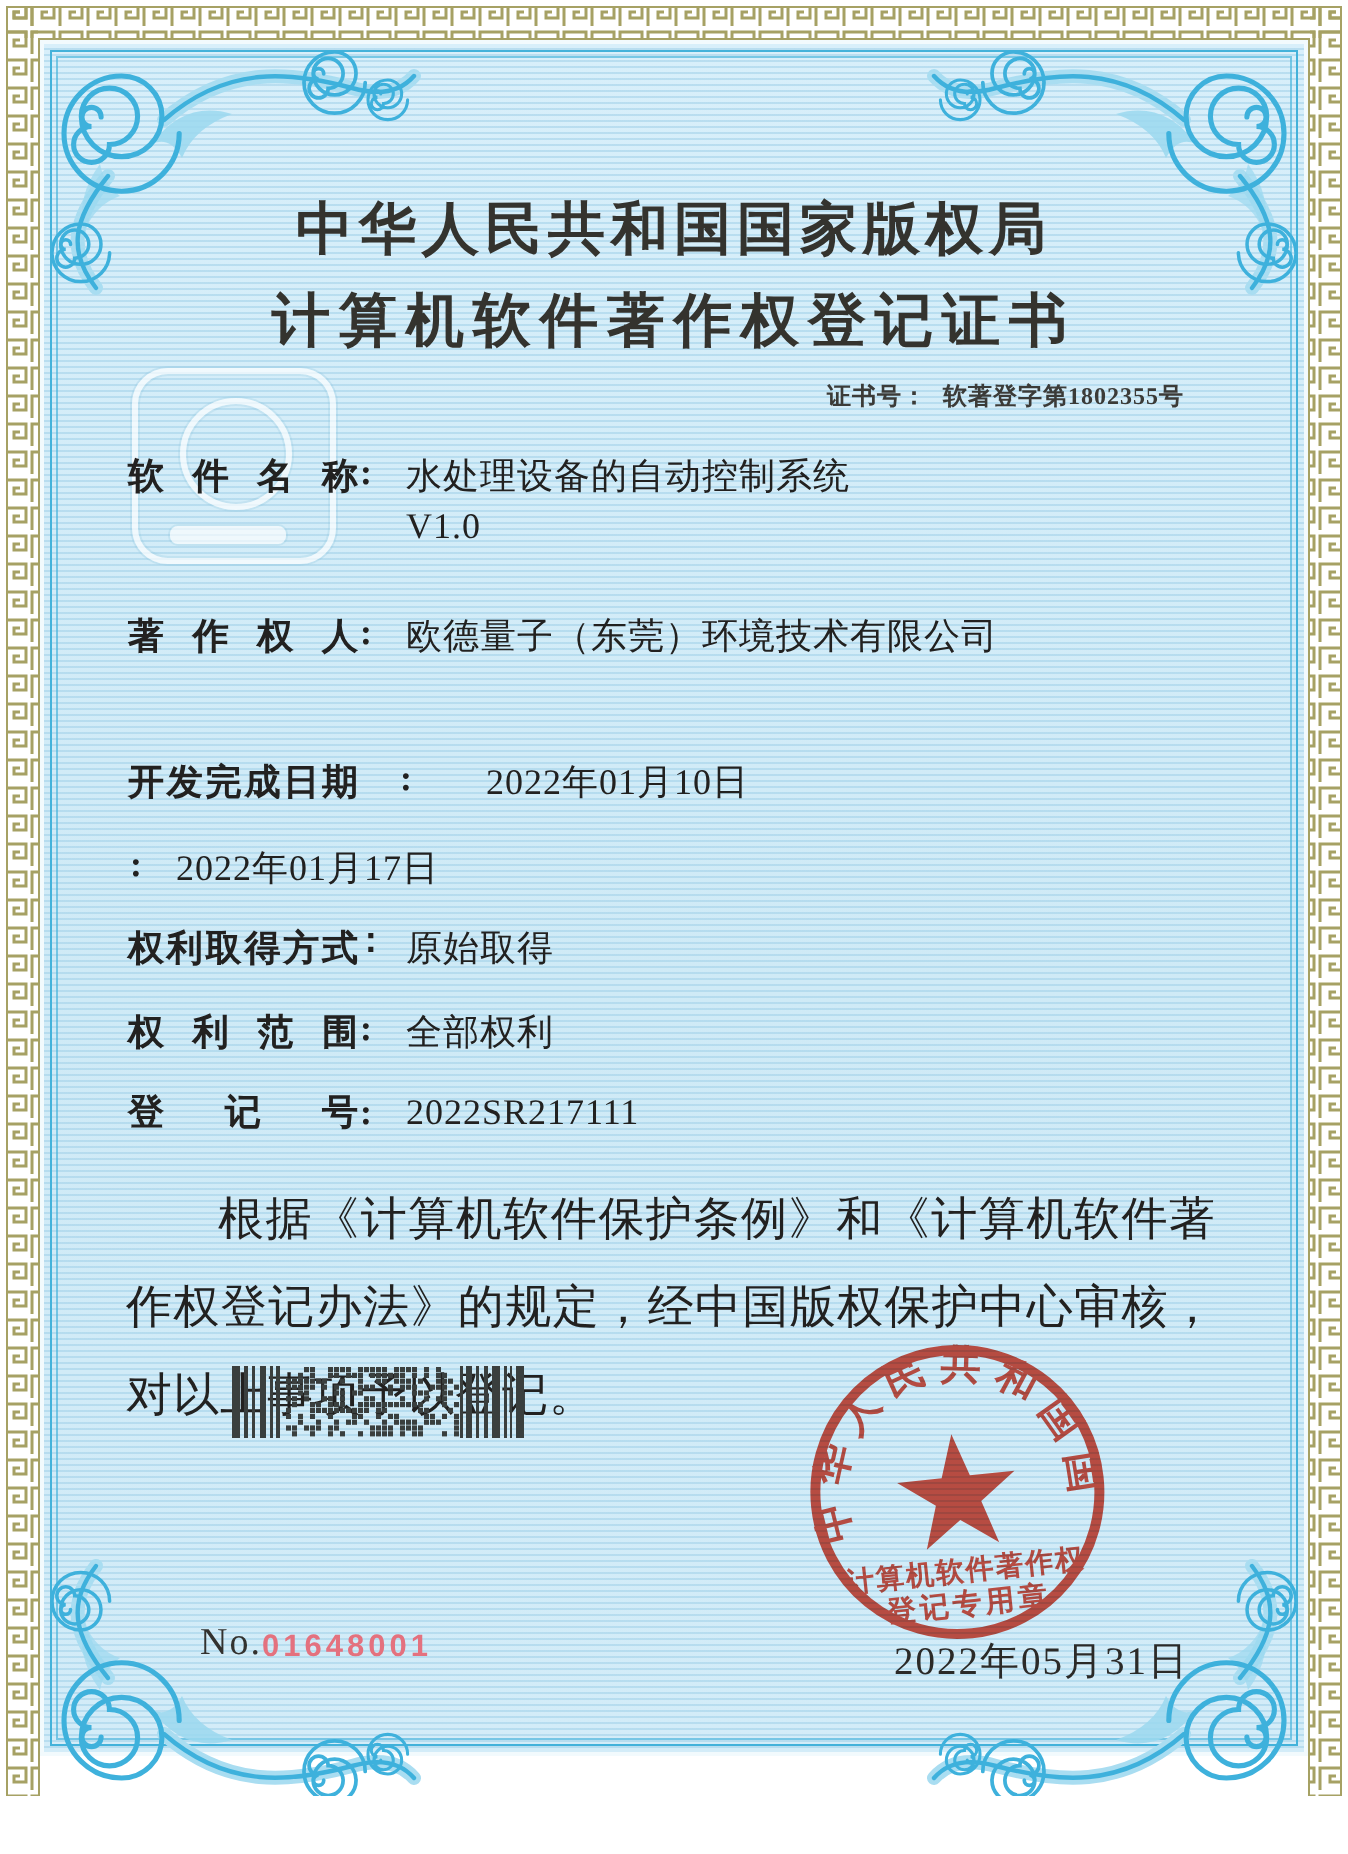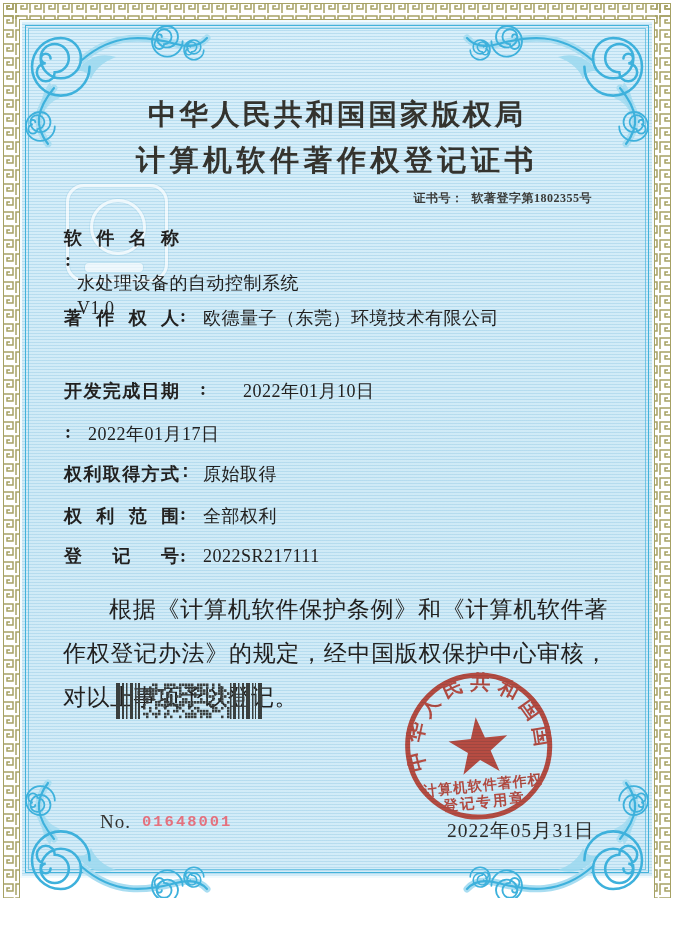--- a/index.html
+++ b/index.html
@@ -50,21 +50,21 @@
     position:absolute; top:190px; right:82px; font-size:12px; color:#3b3b38;
     letter-spacing:.5px; font-weight:700;
   }
   .certno .v{margin-left:8px; font-weight:700;}
 
   .field{position:absolute; left:64px; display:flex; align-items:flex-start; color:#222120; font-size:18px;}
   .field .lbl{width:115px; text-align:justify; text-align-last:justify; font-weight:700; letter-spacing:0;}
   .field .colon{width:10px; margin-left:1px; font-weight:700;}
   .field .val{margin-left:13px; letter-spacing:.5px;}
   .val .vline{display:block; line-height:25px;}
-  .row-software{top:226px;flex-direction:column;}
+  .row-software{top:226px;}
   .row-owner{top:306px;}
   .row-dev{top:379px;gap:20px;}
   .row-pub{top:422px;}
   .row-acq{top:462px;font-family:Liberation Mono, monospace;}
   .row-scope{top:504px;}
   .row-reg{top:544px;align-items:center;}
 
   .statement{
     position:absolute; left:63px; right:66px; top:588px;
     font-size:23px; line-height:44px; color:#222120;
@@ -74,25 +74,25 @@
   .barcode{position:absolute; left:116px; top:683px; width:146px; height:36px;}
 
   .stamp{
     position:absolute; left:396px; top:666px; width:166px; height:166px;
     transform:rotate(-6deg); mix-blend-mode:multiply; opacity:.92;
   }
   .stamp-date{
     position:absolute; left:402px; top:817px; font-size:19.5px; color:#2b2a28; letter-spacing:1px;margin-left:45px;
   }
   .serial-row{
-    position:absolute; left:100px; top:811px; display:flex; align-items:center; gap:11px;
+    position:absolute; left:100px; top:811px; display:flex; align-items:flex-end; 
   }
   .serial-row .no-label{font-size:19px; color:#33322f; letter-spacing:1px;}
   .serial-row .serial{
-    font-family:Liberation Mono, monospace;
+    font-family:Liberation Sans, sans-serif;
     font-size:15.5px; letter-spacing:2px; color:#e4717e; font-weight:700;
   }
 </style>
 </head>
 <body>
 
 <div class="cert">
 
   <svg class="layer" width="674" height="927">
     <defs>

